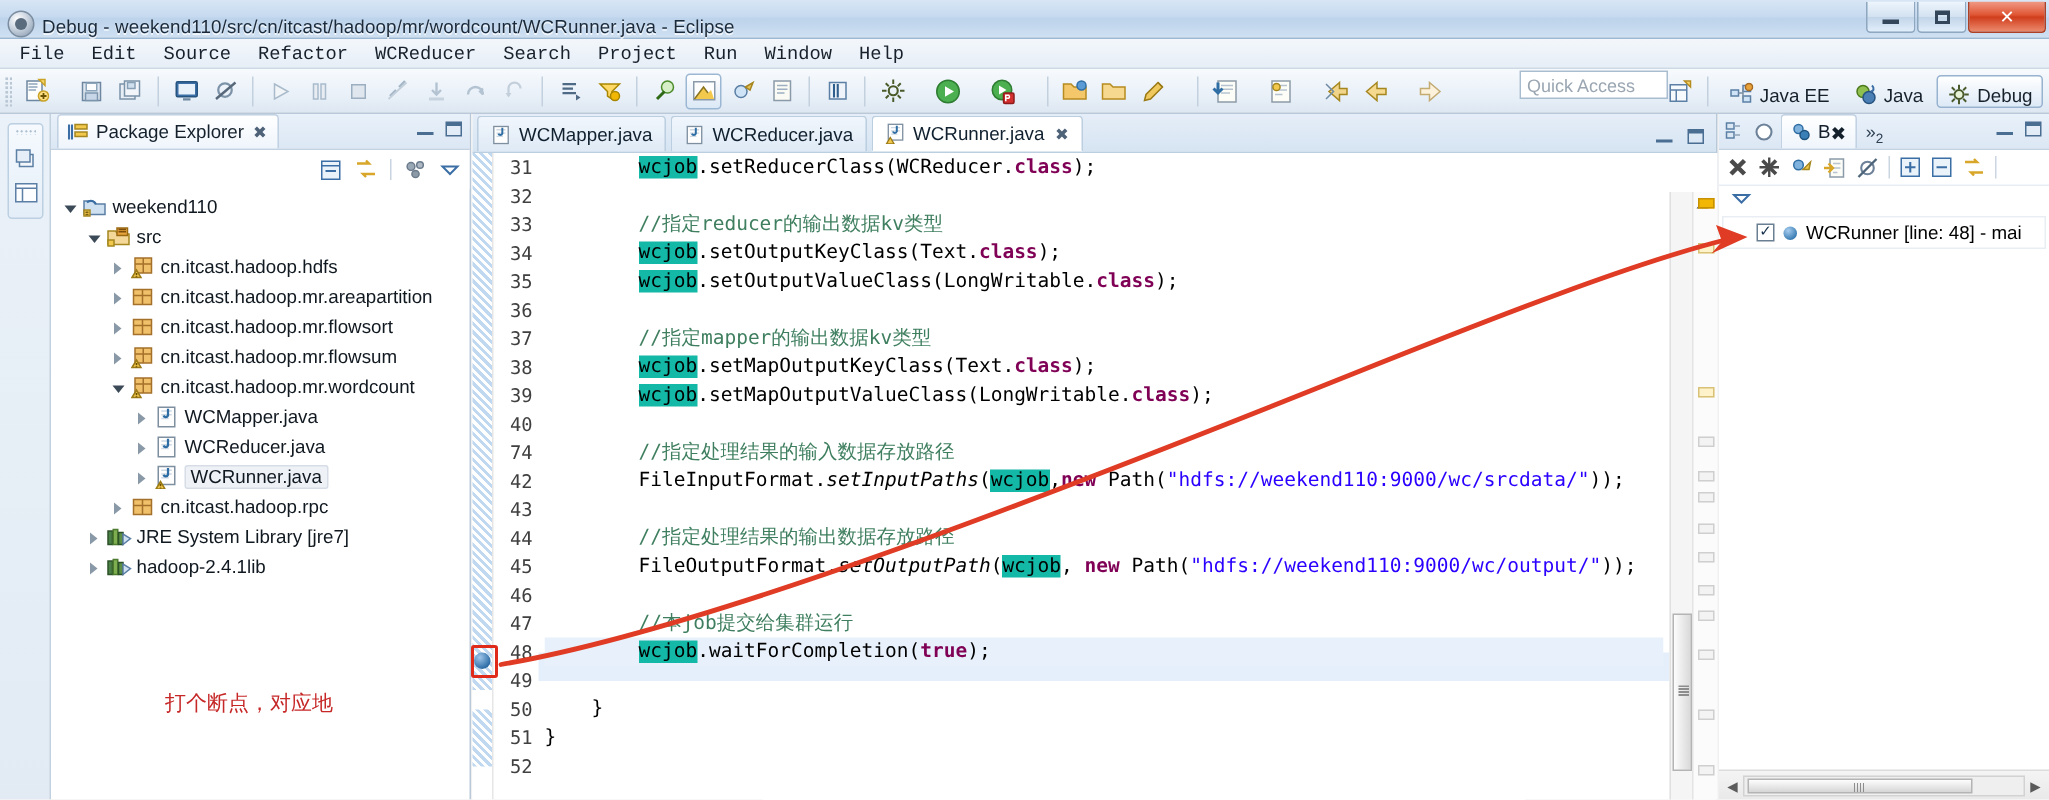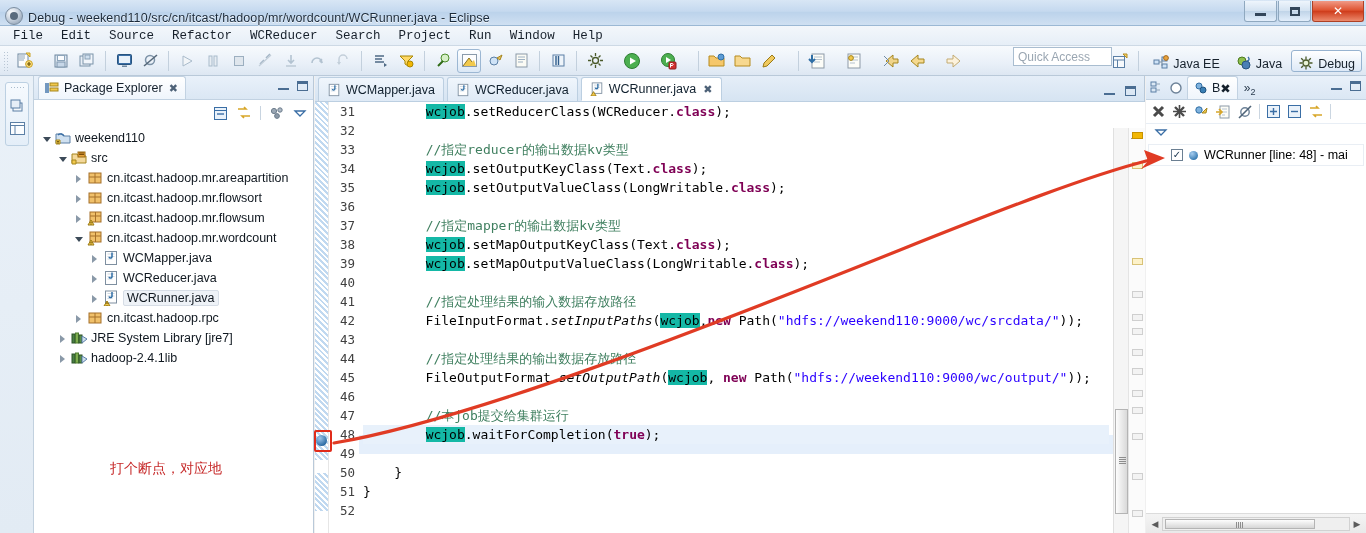--- a/index.html
+++ b/index.html
@@ -677,20 +677,34 @@
             </svg>
           </span>
           <span class="tlabel">src</span>
         </div>
         <div class="trow" style="padding-left: 40px;">
           <span class="twist closed">
             <i></i>
           </span>
           <span class="ticon">
             <svg width="16" height="16" viewBox="0 0 16 16">
+              <rect x="3" y="2" width="11" height="10" fill="#f0c06a" stroke="#a5702a"></rect>
+              <path d="M3 6h11M8.5 2v10" stroke="#a5702a"></path>
+              <path d="M1 15l3-5 3 5z" fill="#f2c94c" stroke="#9a7a16"></path>
+              <path d="M4 12v1.5M4 14.2v.6" stroke="#6b4e00" stroke-width="1.1"></path>
+            </svg>
+          </span>
+          <span class="tlabel">cn.itcast.hadoop.hdfs</span>
+        </div>
+        <div class="trow" style="padding-left: 40px;">
+          <span class="twist closed">
+            <i></i>
+          </span>
+          <span class="ticon">
+            <svg width="16" height="16" viewBox="0 0 16 16">
               <rect x="2" y="3" width="12" height="10" fill="#f0c06a" stroke="#a5702a"></rect>
               <path d="M2 7h12M8 3v10" stroke="#a5702a"></path>
             </svg>
           </span>
           <span class="tlabel">cn.itcast.hadoop.mr.areapartition</span>
         </div>
         <div class="trow" style="padding-left: 40px;">
           <span class="twist closed">
             <i></i>
           </span>
@@ -867,21 +881,21 @@
           <div class="ln">31</div>
           <div class="ln">32</div>
           <div class="ln">33</div>
           <div class="ln">34</div>
           <div class="ln">35</div>
           <div class="ln">36</div>
           <div class="ln">37</div>
           <div class="ln">38</div>
           <div class="ln">39</div>
           <div class="ln">40</div>
-          <div class="ln">41</div>
+          <div class="ln">74</div>
           <div class="ln">42</div>
           <div class="ln">43</div>
           <div class="ln">44</div>
           <div class="ln">45</div>
           <div class="ln">46</div>
           <div class="ln">47</div>
           <div class="ln">48</div>
           <div class="ln">49</div>
           <div class="ln">50</div>
           <div class="ln">51</div>

